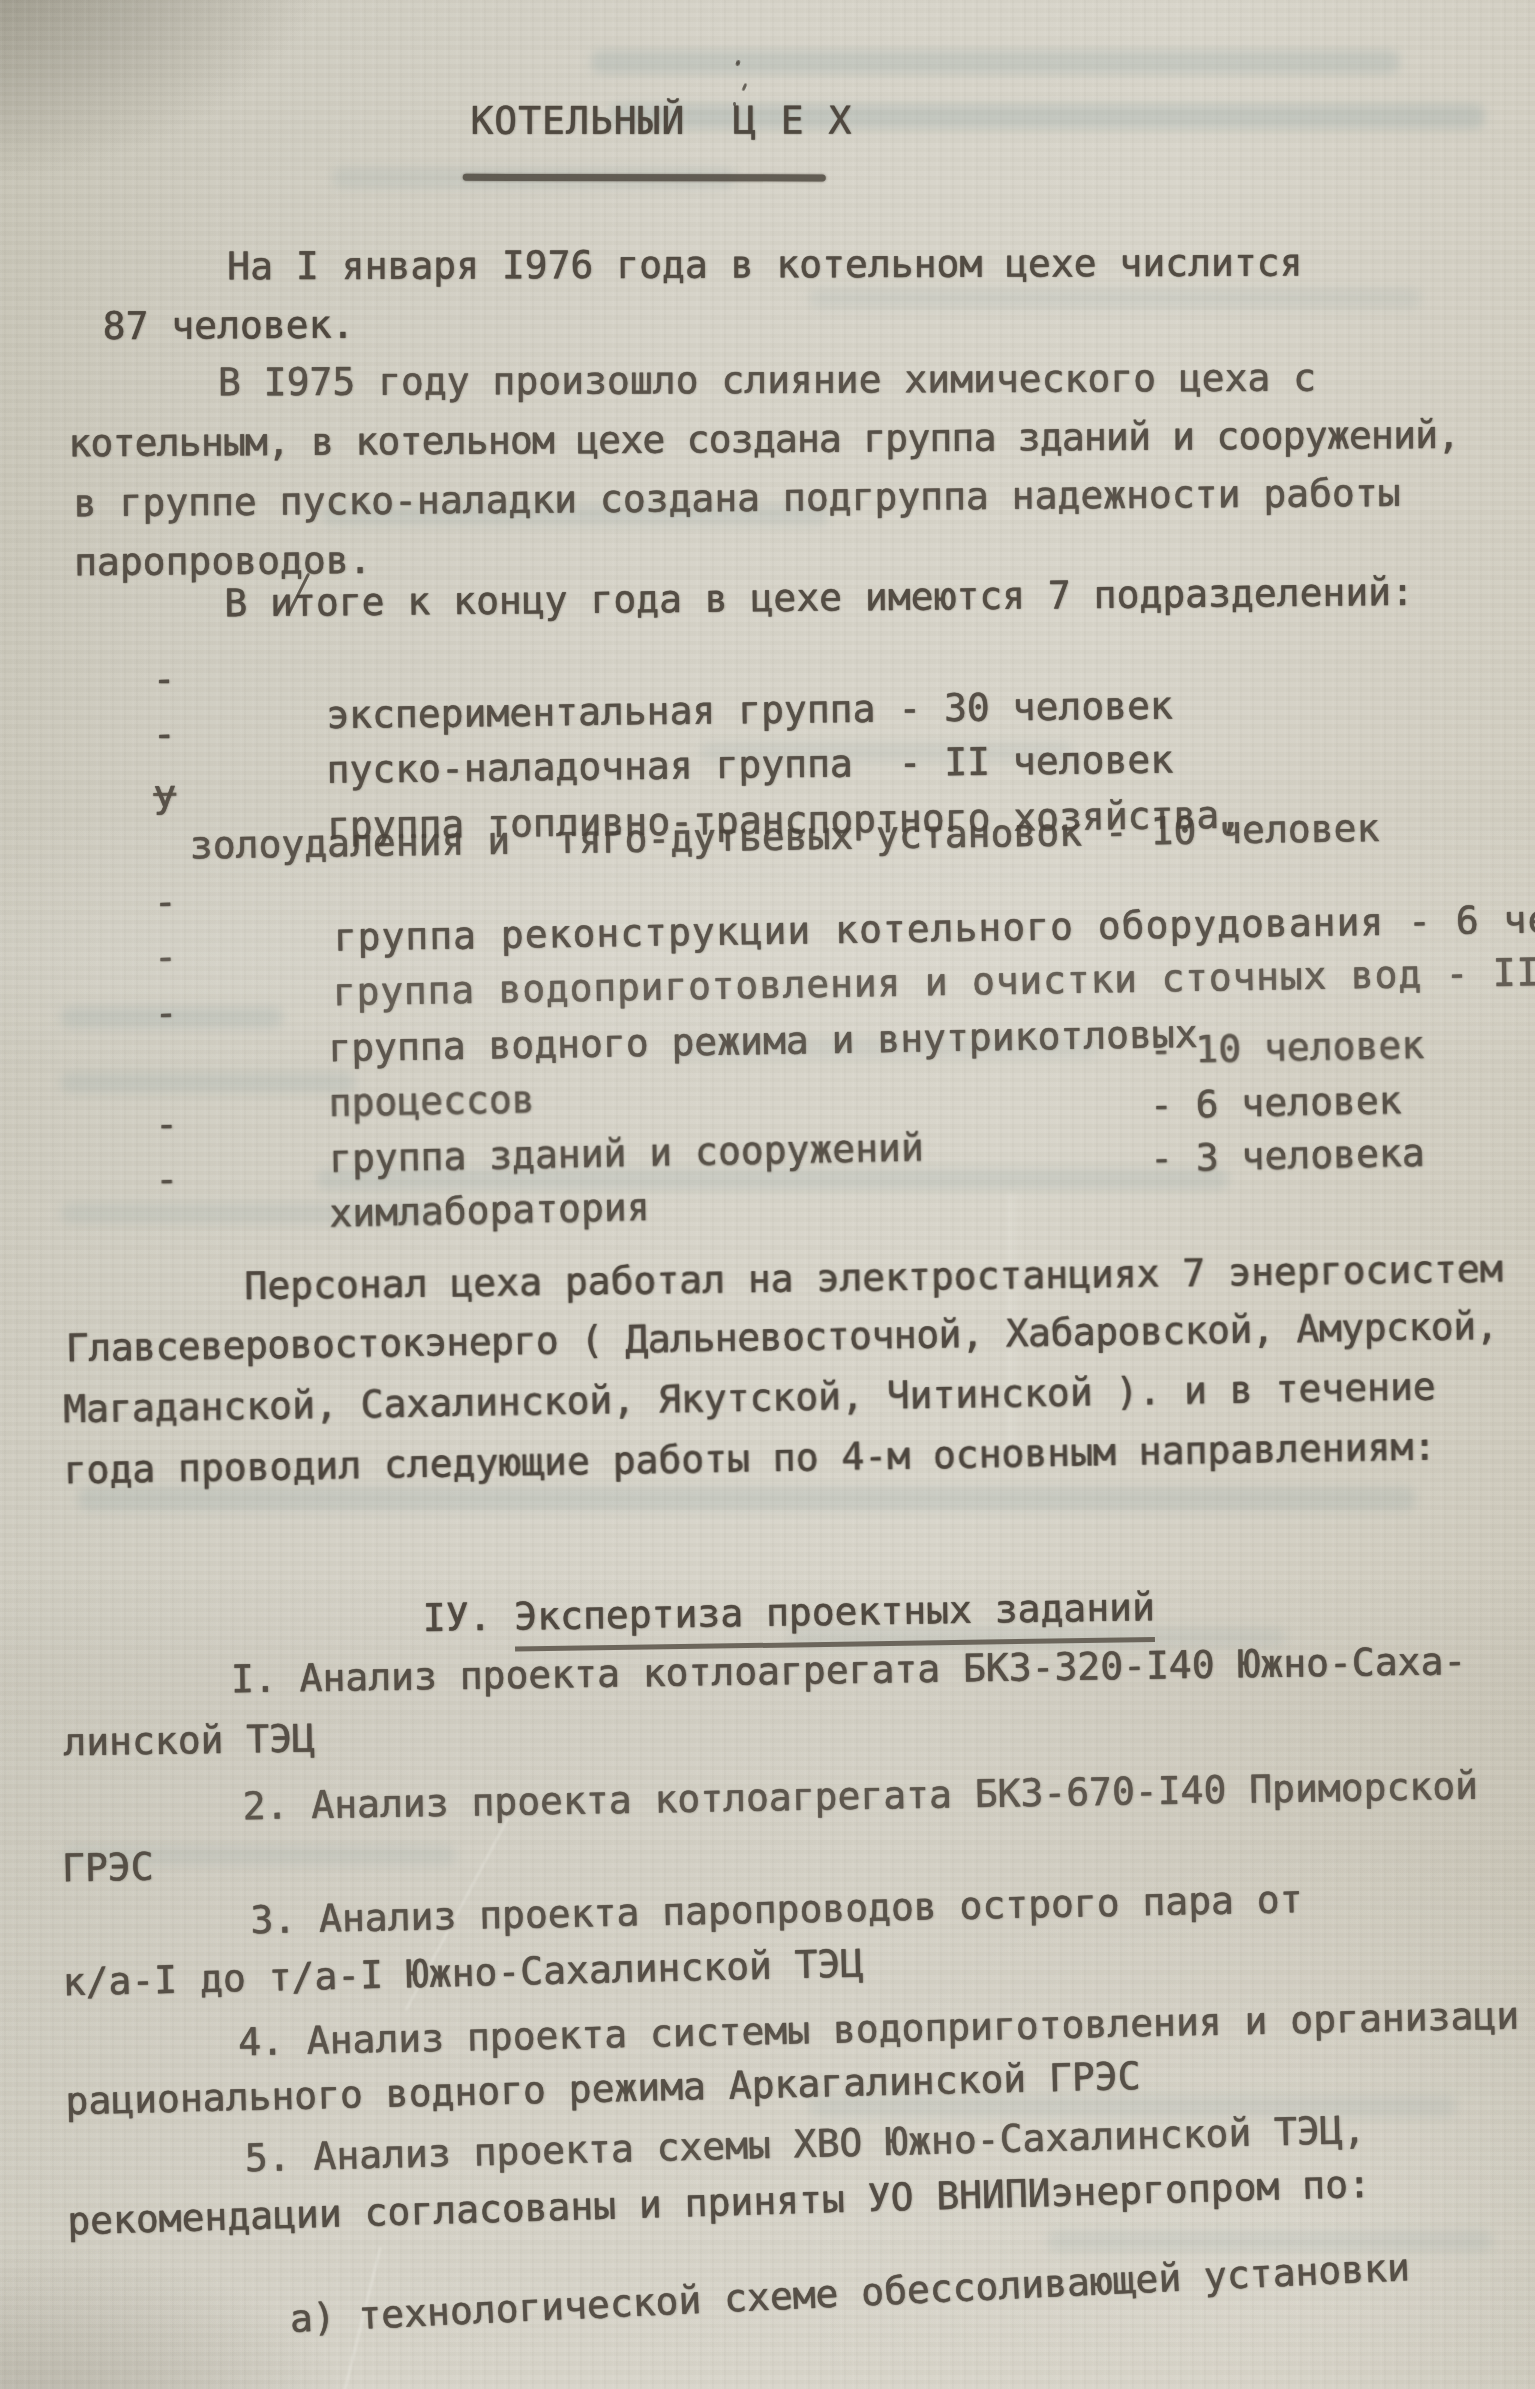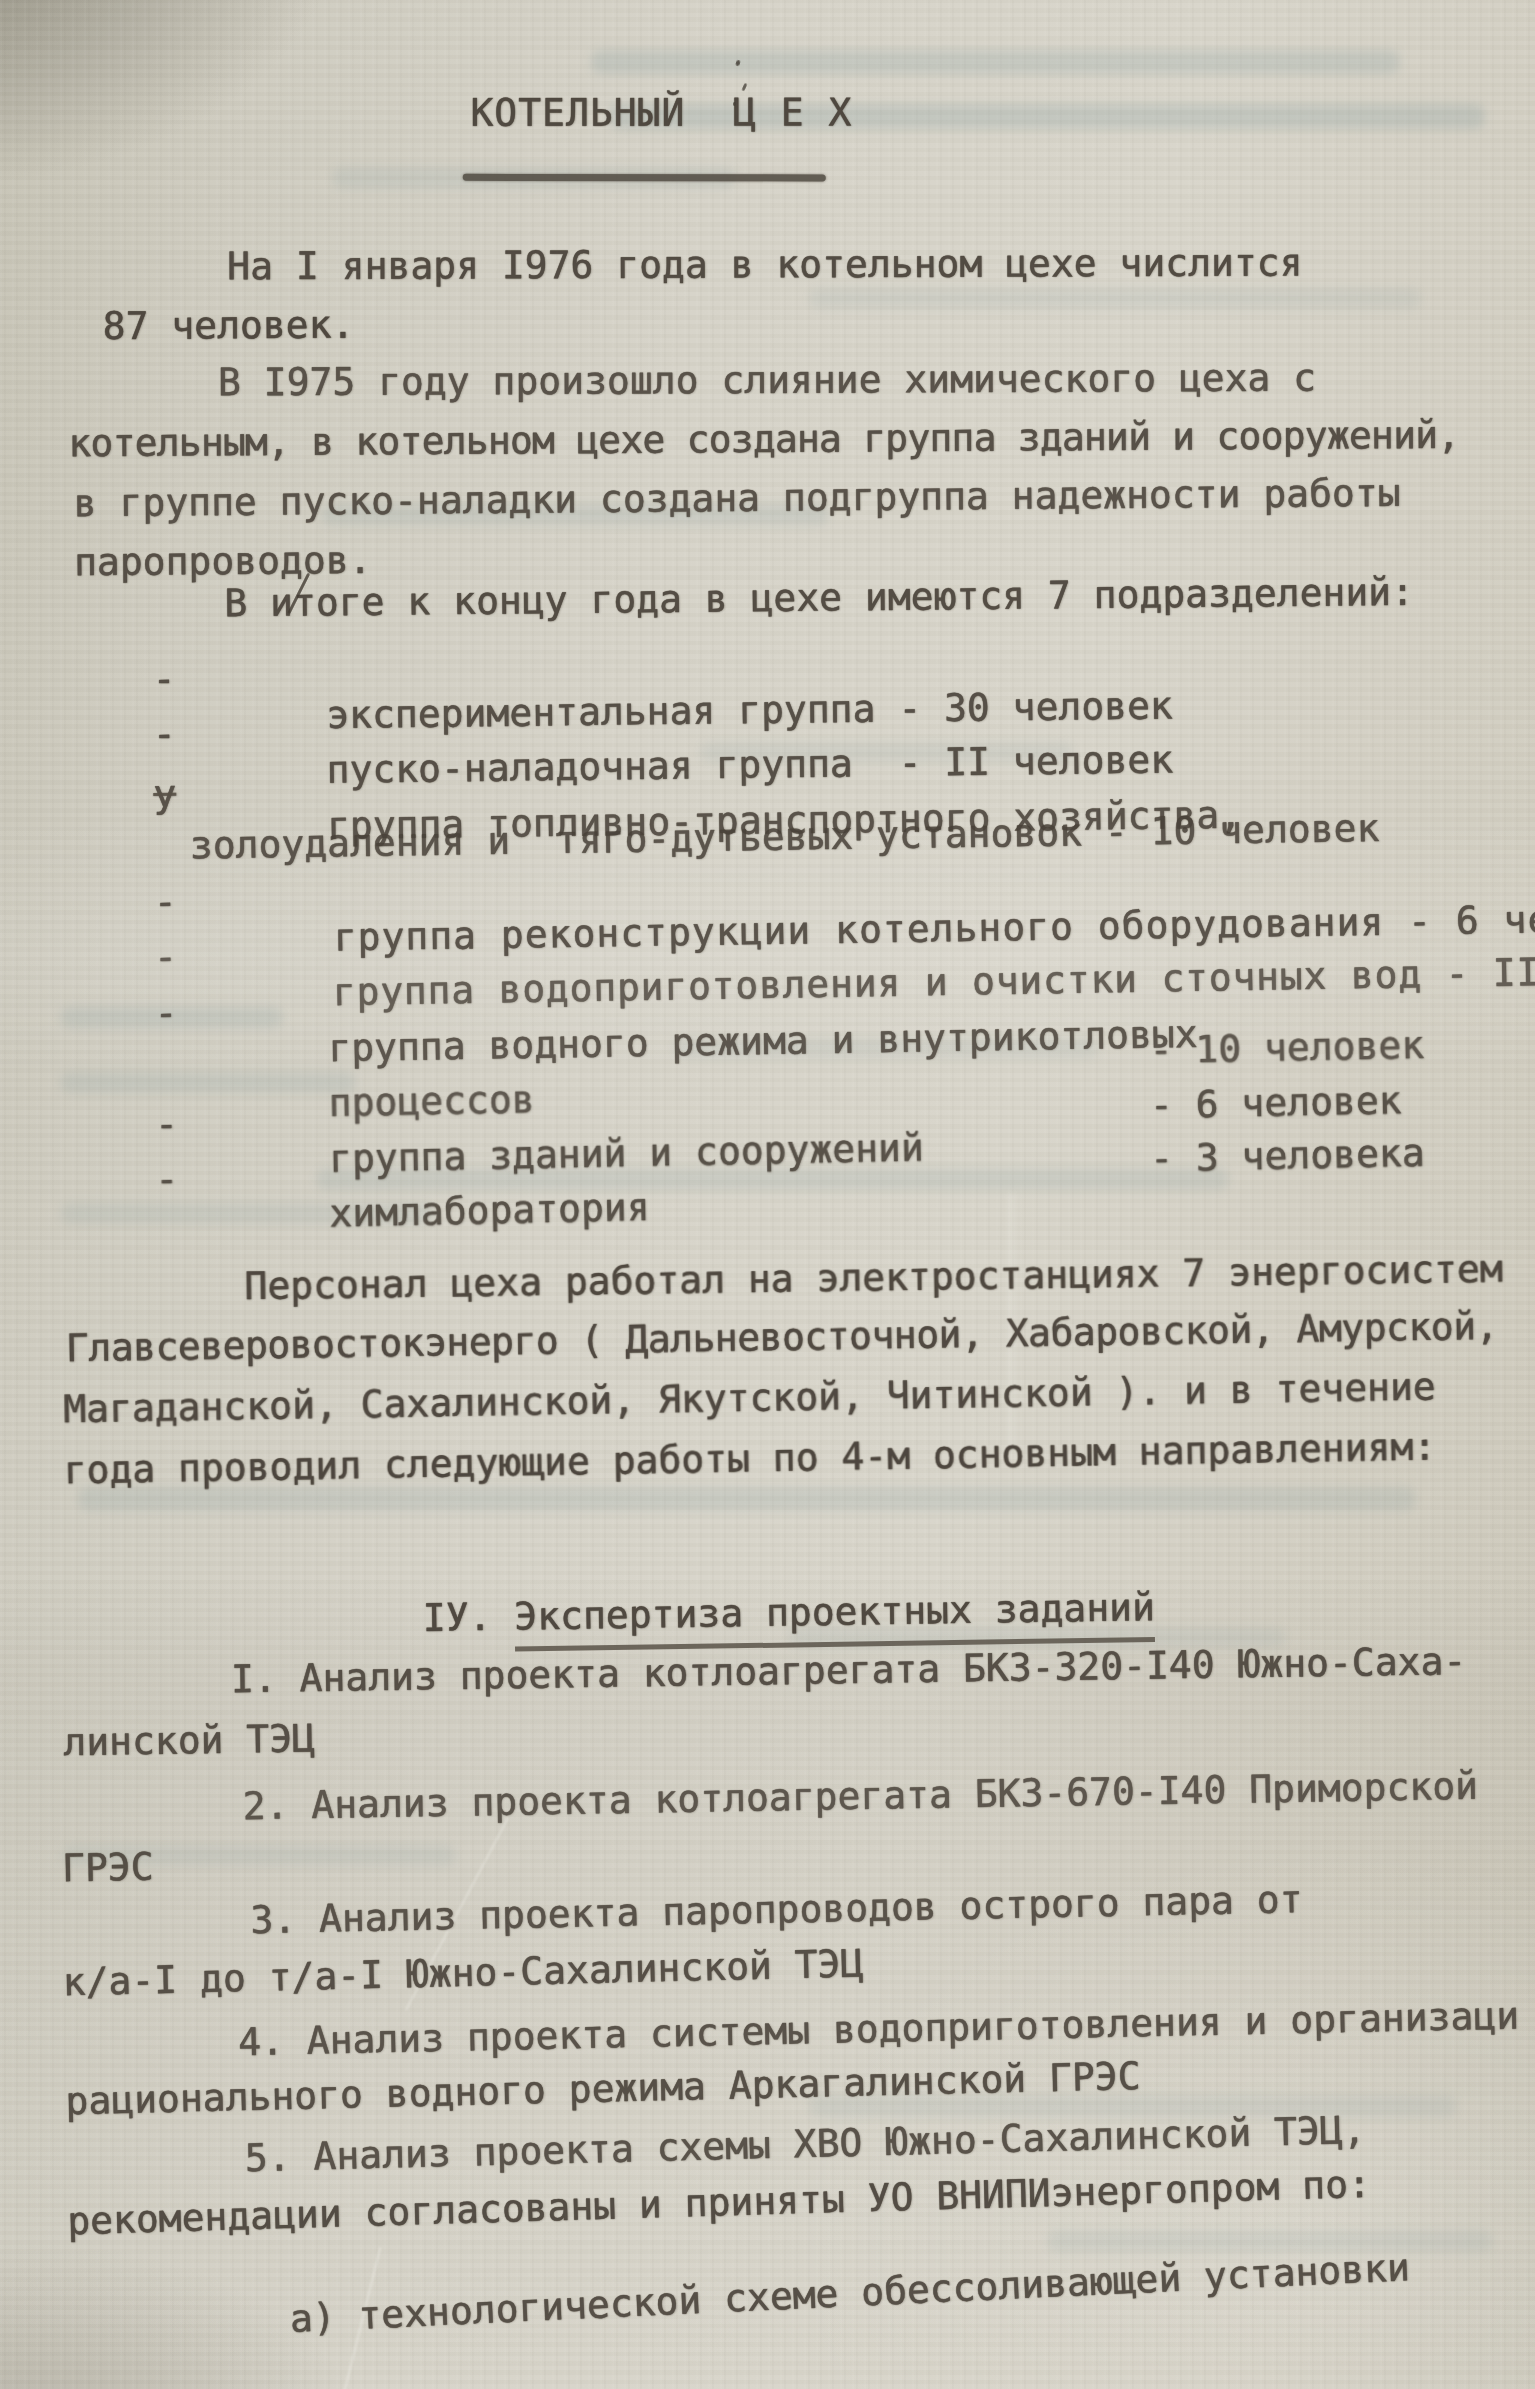--- a/index.html
+++ b/index.html
@@ -74,21 +74,21 @@
 
   <div class="speck" style="left:736px;top:60px;width:3.6px;height:5.7px;transform:rotate(18deg);opacity:.8"></div>
   <div class="speck" style="left:743px;top:83px;width:2.6px;height:7.8px;transform:rotate(24deg);opacity:.75"></div>
   <div class="speck" style="left:733px;top:102px;width:2.6px;height:4.1px;opacity:.7"></div>
   <div class="crease" style="left:456px;top:1805px;width:2.1px;height:218px;transform:rotate(28deg);opacity:.5"></div>
   <div class="crease" style="left:358px;top:2245px;width:2.1px;height:176px;transform:rotate(14deg);opacity:.55"></div>
   <div class="streak" style="left:1009px;top:1193px;width:4.7px;height:270px;opacity:.4"></div>
 
   <div class="content">
 
-    <div class="tl title-line" style="left:477px;top:92px;transform:rotate(.3deg);opacity:.95">КОТЕЛЬНЫЙ  Ц Е Х</div>
+    <div class="tl title-line" style="left:477px;top:100px;transform:rotate(.3deg);opacity:.95">КОТЕЛЬНЫЙ  Ц Е Х</div>
     <div class="uline" style="left:469px;top:172px;width:363px;height:7.3px;transform:rotate(.45deg)"></div>
 
     <div class="tl" style="left:233px;top:244px;transform:rotate(.15deg);opacity:.93">На I января I976 года в котельном цехе числится</div>
     <div class="tl" style="left:108px;top:303px;opacity:.95">87 человек.</div>
 
     <div class="tl" style="left:223px;top:360px;transform:rotate(.1deg);opacity:.88">В I975 году произошло слияние химического цеха с</div>
     <div class="tl" style="left:73px;top:420px;letter-spacing:-0.8px;opacity:.9">котельным, в котельном цехе создана группа зданий и сооружений,</div>
     <div class="tl" style="left:78px;top:480px;transform:rotate(-.1deg);opacity:.88">в группе пуско-наладки создана подгруппа надежности работы</div>
     <div class="tl" style="left:78px;top:539px;transform:rotate(-.1deg);opacity:.9">паропроводов.</div>
 

